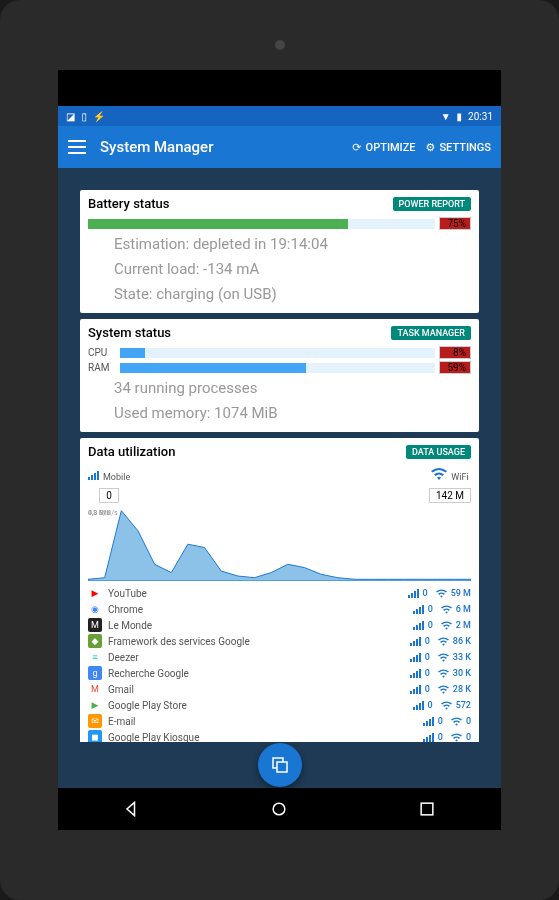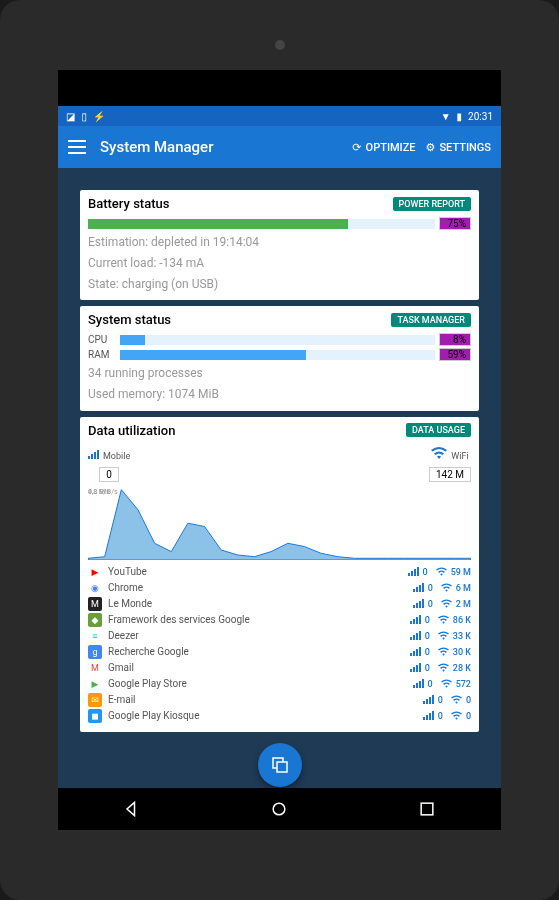--- a/index.html
+++ b/index.html
@@ -19,22 +19,22 @@
 .content { padding: 22px; background: #1f3a54; height: calc(100% - 62px - 46px); overflow-y: auto; }
 .card { background: #fff; border-radius: 2px; margin-bottom: 6px; padding: 6px 8px 8px; }
 .card-header { display: flex; justify-content: space-between; align-items: center; margin-bottom: 6px; }
 .card-title { font-size: 13px; font-weight: 500; color: #000; }
 .badge { font-size: 9px; font-weight: 500; color: #fff; padding: 2px 6px; border-radius: 2px; background: #00897B; }
 .progress-row { display: flex; align-items: center; gap: 4px; margin-bottom: 2px; }
 .row-label { font-size: 10px; color: #555; width: 28px; }
 .progress-bar { flex: 1; height: 10px; background: #E3F2FD; position: relative; }
 .progress-fill { height: 100%; background: #42A5F5; }
 .progress-fill.green { background: #4CAF50; }
-.value-box { font-size: 10px; border: 1px solid #ccc; padding: 0 4px; min-width: 32px; text-align: right; background: #a21caf; }
-.info-text { font-size: 12px; color: #999; line-height: 1.4; margin-top: 4px; }
+.value-box { font-size: 10px; border: 1px solid #ccc; padding: 0 4px; min-width: 32px; text-align: right; background: #b91c1c; }
+.info-text { font-size: 15px; color: #999; line-height: 1.4; margin-top: 4px; margin-left: 26px; }
 .data-section { display: flex; justify-content: space-between; margin: 6px 0; }
 .data-item { text-align: center; }
 .data-label { font-size: 9px; color: #555; }
 .data-value { font-size: 10px; border: 1px solid #ccc; padding: 1px 6px; display: inline-block; margin-top: 2px; }
 .chart { height: 72px; position: relative; margin-bottom: 4px; }
 .chart-yaxis { position: absolute; left: 0; top: 0; font-size: 7px; color: #999; }
 .chart-svg { position: absolute; left: 0; top: 0; width: 100%; height: 100%; }
 .app-list { }
 .app-row { display: flex; align-items: center; padding: 1px 0; font-size: 10px; gap: 6px; }
 .app-icon { width: 14px; height: 14px; border-radius: 2px; display: flex; align-items: center; justify-content: center; font-size: 9px; color: #fff; flex-shrink: 0; }

